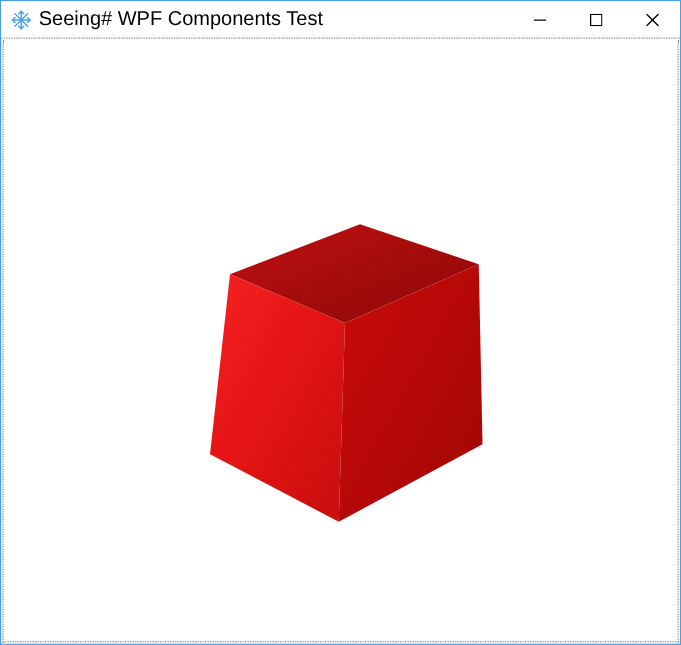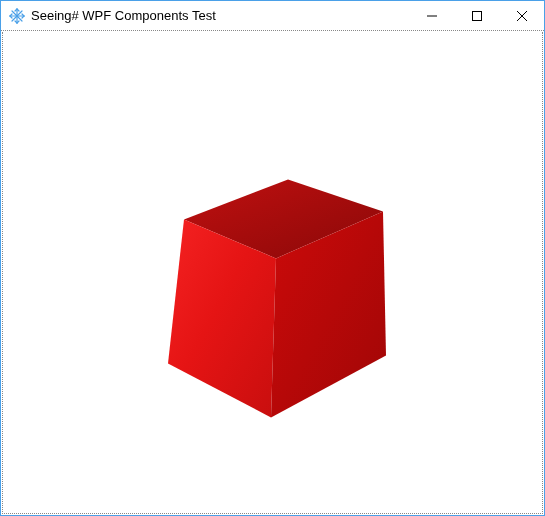--- a/index.html
+++ b/index.html
@@ -41,21 +41,21 @@
       display: flex;
       align-items: center;
       justify-content: center;
       position: relative;
     }
     .app-icon svg {
       width: 16px;
       height: 16px;
     }
     .title-text {
-      font-size: 13px;
+      font-size: 16px;
       color: #000;
     }
     .titlebar-controls {
       display: flex;
       height: 100%;
     }
     .ctrl-btn {
       width: 45px;
       height: 29px;
       display: flex;

